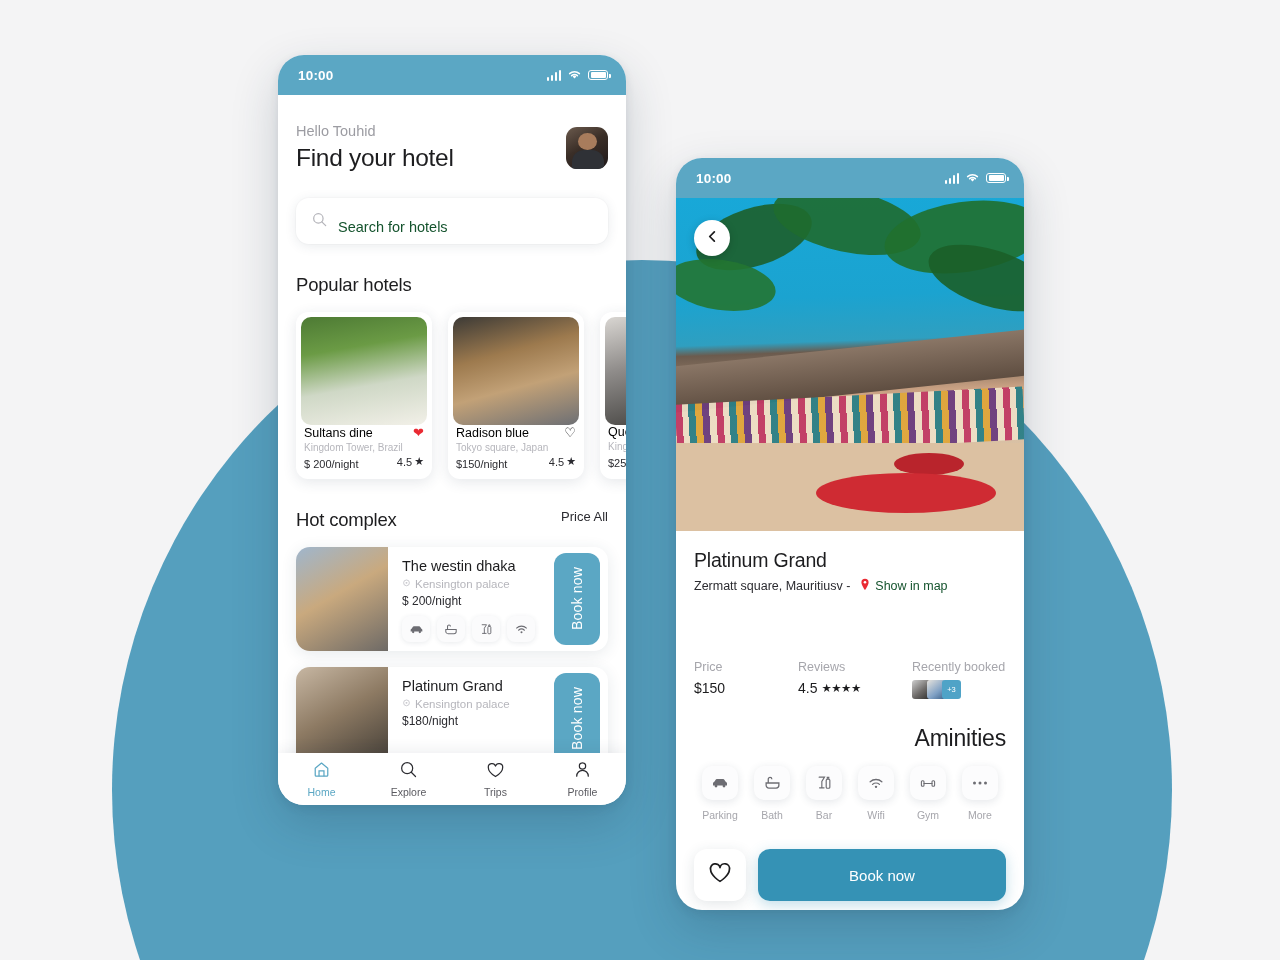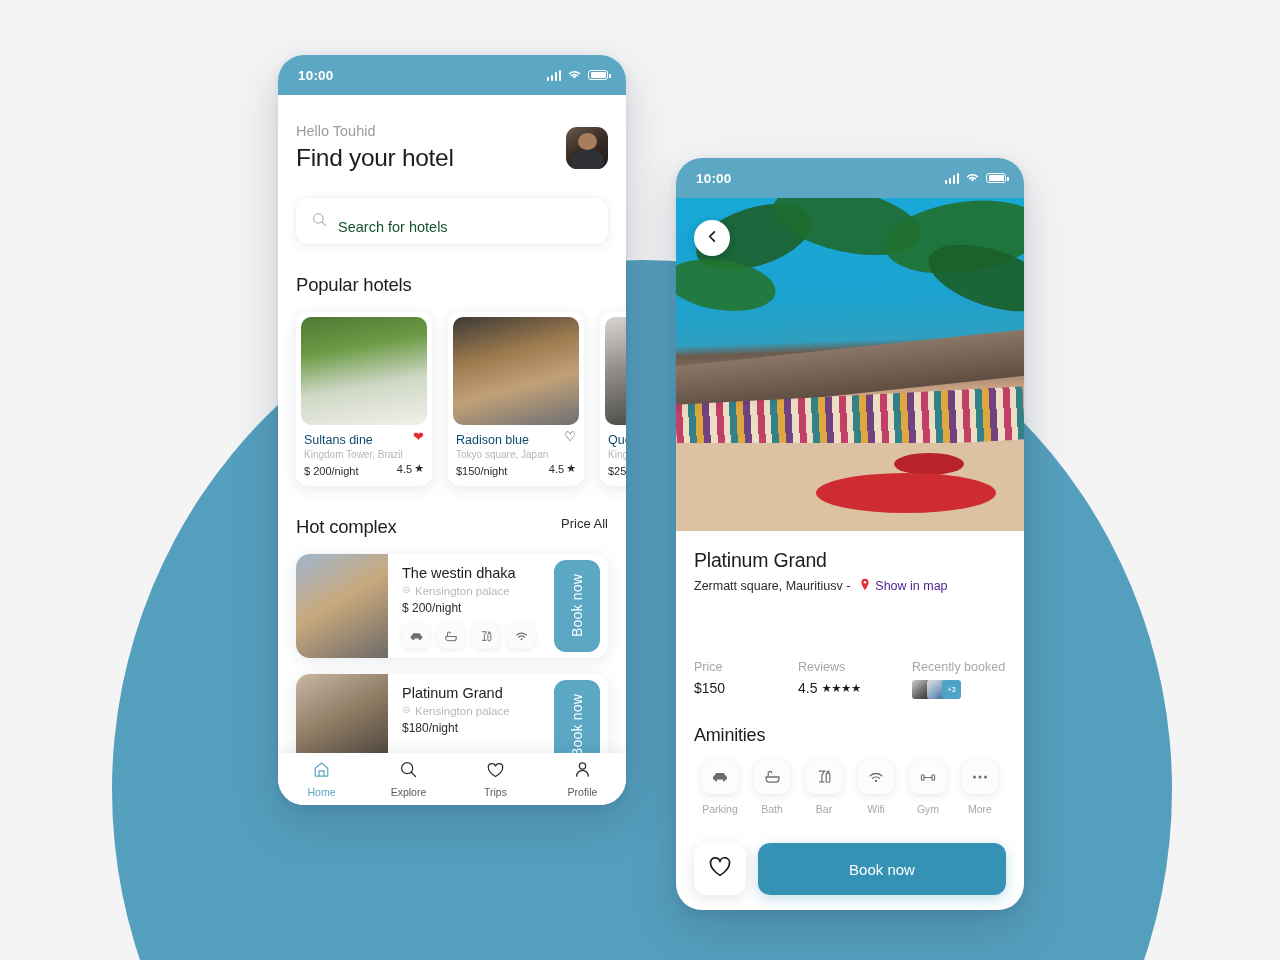--- a/index.html
+++ b/index.html
@@ -68,21 +68,21 @@
   .sec-title { font-size: 18.5px; color:#1d1d1f; letter-spacing:-.2px; }
   .view-all { margin-left:auto; font-size: 13px; color:#2b2b30; }
 
   .cards-row { display:flex; gap: 16px; margin-top: 16px; }
   .hcard {
     width: 136px; flex:0 0 auto; background:#fff; border-radius: 12px;
     box-shadow: 0 3px 14px rgba(40,60,80,.12); overflow:hidden; padding-bottom: 9px;
   }
   .hcard .thumb { height: 108px; border-radius: 10px; margin: 5px 5px 0 5px; }
   .hc-line { display:flex; align-items:center; padding: 0 8px; }
-  .hc-name { font-size: 12.5px; color:#0c4a6e; margin-top:8px; }
+  .hc-name { font-size: 12.5px; color:#000000; }
   .hc-loc { font-size: 10px; color:#b6b6bc; margin-top:2px; padding:0 8px; }
   .hc-price { font-size: 11px; color:#2b2b30; margin-top:5px; }
   .hc-rate { margin-left:auto; font-size: 11px; color:#2b2b30; display:flex; align-items:center; gap:2px;}
   .heart-f { color:#ea2a33; font-size: 13px; margin-left:auto; }
   .heart-o { color:#1d1d1f; font-size: 13px; margin-left:auto; }
 
   
   .th1{background:linear-gradient(170deg,#4d7a34 0%,#6b9b45 30%,#cfd8c6 62%,#f2f0e8 100%);}
   .th2{background:linear-gradient(165deg,#3c3a36 0%,#9d7a4e 35%,#c2a177 62%,#6d6f74 100%);}
   .th3{background:linear-gradient(165deg,#d9d6d2 0%,#8f8c8a 40%,#33322f 100%);}
@@ -141,37 +141,37 @@
   .back-btn {
     position:absolute; left:18px; top:22px; width:36px; height:36px; border-radius:50%;
     background:#fff; display:flex; align-items:center; justify-content:center;
     box-shadow: 0 2px 8px rgba(0,0,0,.18);
   }
 
   .s2-body { padding: 18px 18px 0 18px; }
   .d-title { font-size: 19.5px; color:#1d1d1f; letter-spacing:-.2px; }
   .d-sub-row { display:flex; align-items:center; gap: 10px; margin-top: 6px; }
   .d-sub { font-size: 12.5px; color:#2b2b30; }
-  .d-map { font-size: 12.5px; color:#4c1d95; display:flex; align-items:center; gap:5px; }
+  .d-map { font-size: 12.5px; color:#14532d; display:flex; align-items:center; gap:5px; }
   .d-desc { margin-top: 16px; font-size: 12px; line-height: 1.55; color:#b2b2b8; max-width: 292px;}
 
   .stats { display:flex; margin-top: 22px; }
   .stat { width: 104px; }
   .stat.last { width:auto; margin-left: 10px; }
   .stat .lbl { font-size: 12.5px; color:#a6a6ac;margin-top:44px; }
   .stat .val { font-size: 14px; color:#1d1d1f; margin-top: 6px; display:flex; align-items:center; gap:2px;}
   .stars { color:#1d1d1f; font-size: 11.5px; letter-spacing:-.5px; margin-left:2px;}
   .booked-avs { display:flex; margin-top:6px; align-items:center;}
   .booked-avs .av { width:19px; height:19px; border-radius:3px; margin-right:-4px; }
   .av-a { background: linear-gradient(140deg,#cfcfcf,#6d6a68 55%,#2c2b2a); }
   .av-b { background: linear-gradient(140deg,#e7e3dd,#7fa0c4 60%,#3b5f86); }
   .av-more { width:19px; height:19px; border-radius:3px; background:#4FA3C7; color:#fff;
     font-size:7.5px; display:flex; align-items:center; justify-content:center; }
 
-  .amen-title { font-size: 18px; color:#1d1d1f; margin-top: 26px; letter-spacing:-.2px;}
+  .amen-title { font-size: 23px; color:#1d1d1f; margin-top: 26px; letter-spacing:-.2px;text-align:right;}
   .amen-row { display:flex; margin-top: 14px; }
   .amen { flex:1; display:flex; flex-direction:column; align-items:center; }
   .amen .box {
     width: 36px; height: 34px; border-radius: 10px; background:#fcfcfd;
     box-shadow: 0 2px 9px rgba(40,60,80,.12);
     display:flex; align-items:center; justify-content:center;
   }
   .amen .lbl { font-size: 10.5px; color:#a6a6ac; margin-top: 9px; }
 
   .bottom-bar { display:flex; align-items:center; gap: 12px; padding: 0 18px; margin-top: 28px;}

